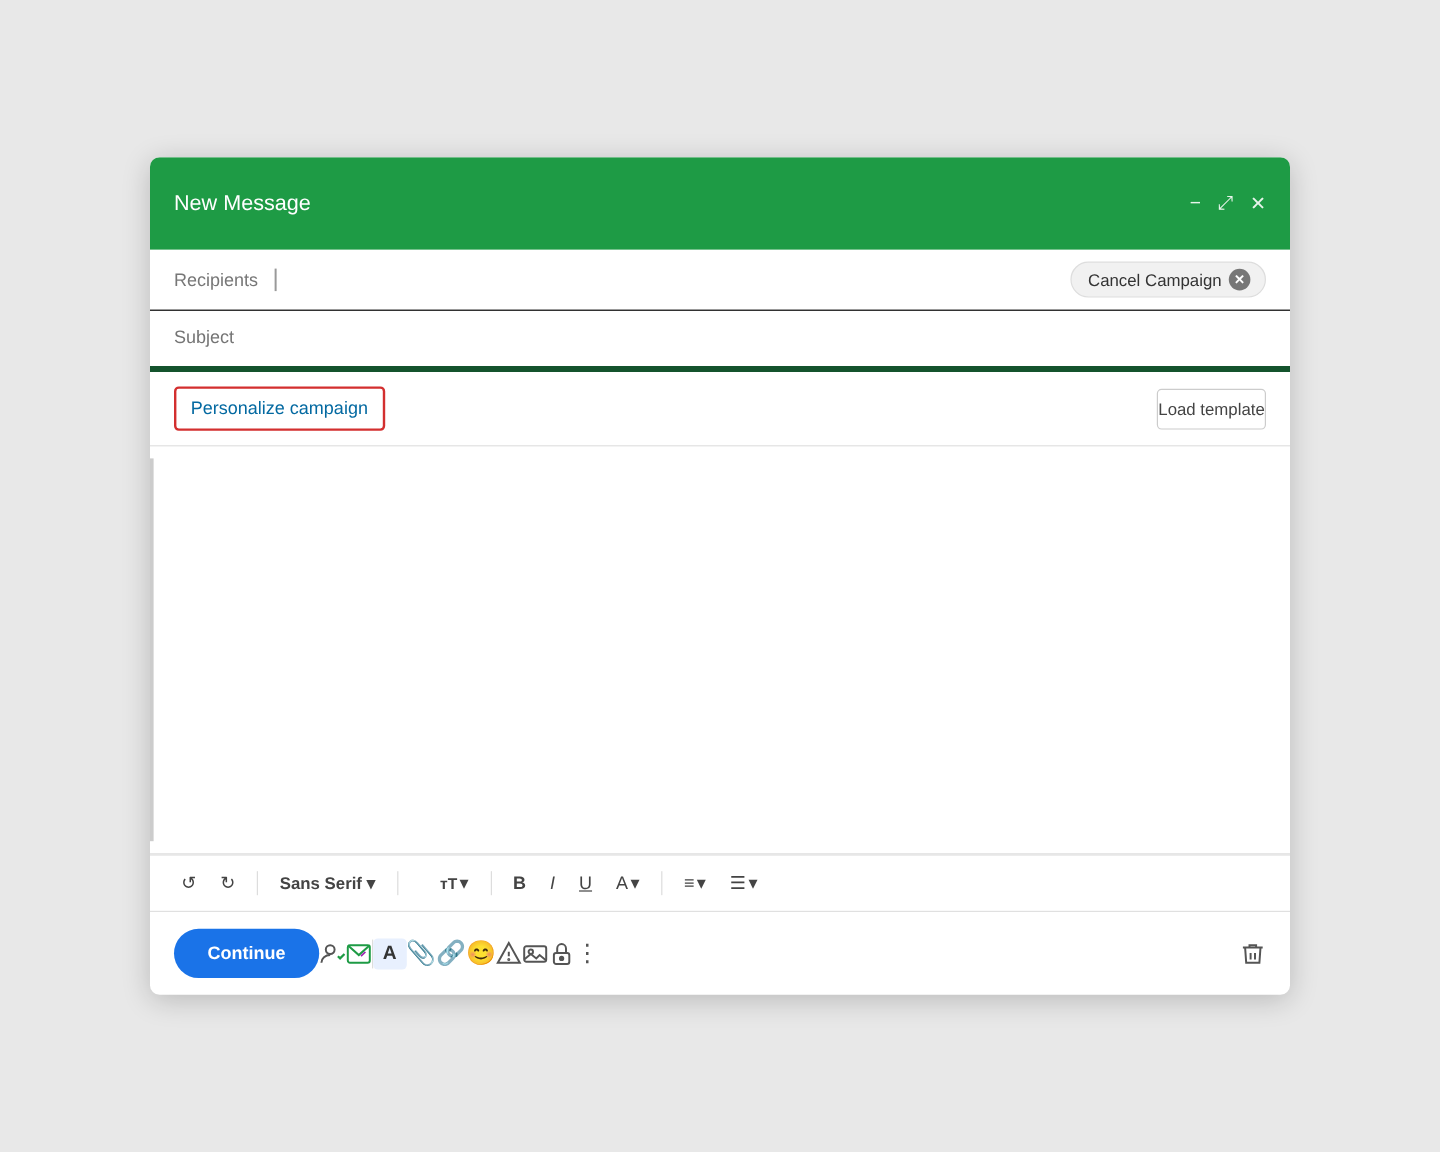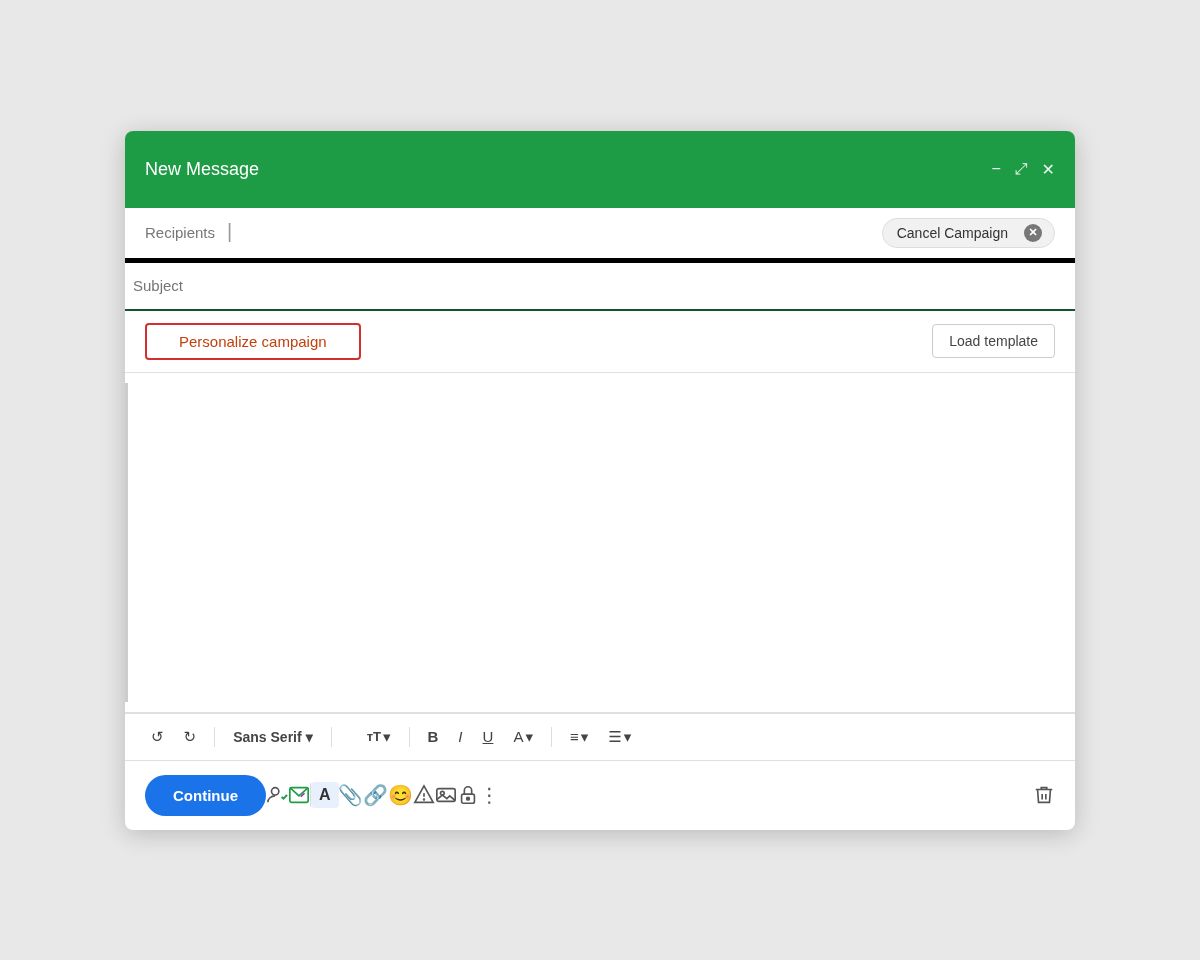--- a/index.html
+++ b/index.html
@@ -43,39 +43,39 @@
       font-size: 16px;
       cursor: pointer;
       opacity: 0.9;
     }
 
     
     .recipients-row {
       display: flex;
       align-items: center;
       padding: 10px 20px;
-      border-bottom: 5px solid #000000;
+      border-bottom: 1px solid #000000;
       gap: 12px;
     }
     .recipients-label {
       color: #777;
       font-size: 15px;
       white-space: nowrap;
     }
     .recipients-input {
       flex: 1;
       border: none;
       outline: none;
       font-size: 15px;
       color: #333;
     }
     .cancel-campaign-btn {
       display: flex;
       align-items: center;
-      gap: 16px;
+      gap: 6px;
       background: #f1f1f1;
       border: 1px solid #ddd;
       border-radius: 20px;
       padding: 5px 12px 5px 14px;
       font-size: 14px;
       color: #333;
       cursor: pointer;
       white-space: nowrap;
     }
     .cancel-campaign-btn .close-x {
@@ -87,55 +87,55 @@
       display: inline-flex;
       align-items: center;
       justify-content: center;
       font-size: 11px;
       font-weight: bold;
       cursor: pointer;
     }
 
     
     .subject-row {
-      padding: 14px 8px;
-      border-bottom: 2px solid #14532d;
+      padding: 14px 20px;
+      border-bottom: 5px solid #14532d;
     }
     .subject-input {
       border: none;
       outline: none;
       font-size: 15px;
       color: #999;
       width: 100%;
     }
 
     
     .body-toolbar-row {
       display: flex;
       align-items: center;
       justify-content: space-between;
       padding: 12px 20px;
       border-bottom: 1px solid #e0e0e0;
     }
     .personalize-btn {
       border: 2px solid #d32f2f;
       background: #fff;
-      color: #c2410c;
+      color: #0369a1;
       font-size: 15px;
       font-weight: 500;
-      padding: 8px 32px;
+      padding: 8px 12px;
       border-radius: 4px;
       cursor: pointer;
     }
     .load-template-btn {
       border: 1px solid #ccc;
       background: #fff;
       color: #444;
       font-size: 14px;
-      padding: 8px 16px;
+      padding: 8px 0;
       border-radius: 4px;
       cursor: pointer;
     }
 
     
     .body-area {
       min-height: 340px;
       padding: 10px 20px;
       position: relative;
       border-bottom: 1px solid #e0e0e0;

